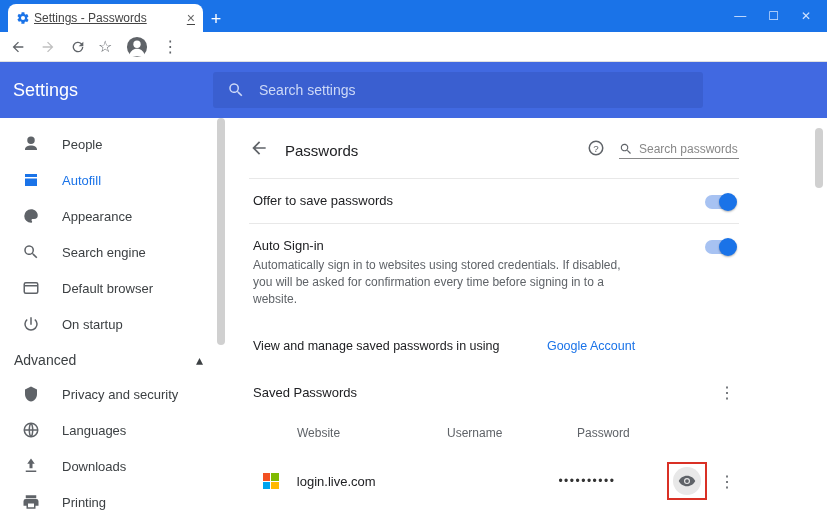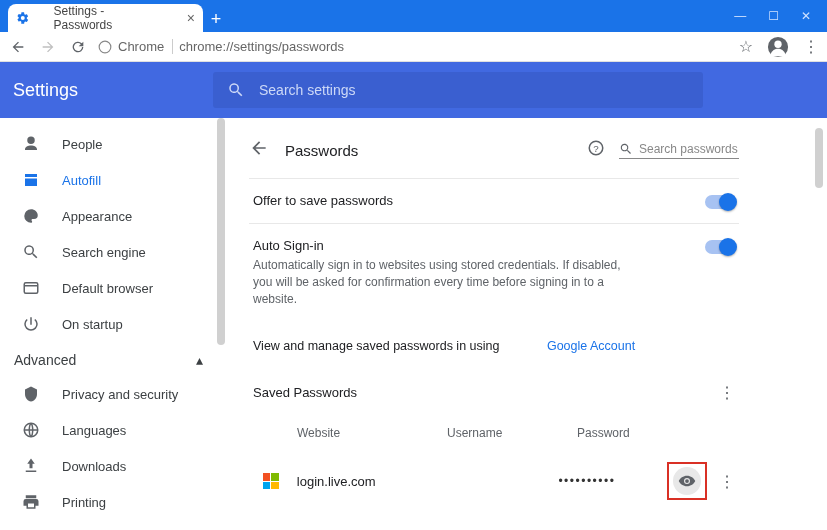--- a/index.html
+++ b/index.html
@@ -1,19 +1,19 @@
 <!DOCTYPE html>
 <html><head>
 <meta charset="utf-8">
 <style>
   * { margin: 0; padding: 0; box-sizing: border-box; font-family: 'Segoe UI', Arial, sans-serif; }
   body { width: 827px; height: 530px; overflow: hidden; background: #fff; }
 
   .titlebar { height: 32px; background: #1a73e8; display: flex; align-items: flex-end; }
-  .tab { background: #fff; height: 28px; width: 195px; margin-left: 8px; border-radius: 8px 8px 0 0; display: flex; align-items: center; padding: 0 8px; gap: 24px; font-size: 12px; color: #444; }
+  .tab { background: #fff; height: 28px; width: 195px; margin-left: 8px; border-radius: 8px 8px 0 0; display: flex; align-items: center; padding: 0 8px; gap: 4px; font-size: 12px; color: #444; text-decoration: underline; }
   .tab-close { margin-left: auto; font-size: 14px; color: #666; cursor: pointer; }
   .newtab { width: 26px; height: 26px; display: flex; align-items: center; justify-content: center; color: #fff; font-size: 18px; }
   .win-controls { margin-left: auto; display: flex; gap: 22px; padding-right: 16px; align-items: center; height: 32px; }
   .win-controls span { color: #cfe2ff; font-size: 12px; }
 
   .addrbar { height: 30px; display: flex; align-items: center; padding: 0 8px; gap: 10px; border-bottom: 1px solid #e0e0e0; }
   .nav-icon { width: 20px; height: 20px; display: flex; align-items: center; justify-content: center; color: #5f6368; }
   .nav-icon.dis { color: #c0c0c0; }
   .omnibox { flex: 1; display: flex; align-items: center; gap: 6px; font-size: 13px; color: #666; }
   .omni-chip { color: #666; border-right: 1px solid #ccc; padding-right: 8px; }
@@ -99,27 +99,20 @@
   <div class="nav-icon dis">
       <svg width="16" height="16" viewBox="0 0 24 24">
         <path fill="#c0c0c0" d="M4 13h12.17l-5.59 5.59L12 20l8-8-8-8-1.41 1.41L16.17 11H4z"></path>
       </svg>
     </div>
   <div class="nav-icon">
       <svg width="16" height="16" viewBox="0 0 24 24">
         <path fill="#5f6368" d="M17.65 6.35A8 8 0 1 0 20 12h-2a6 6 0 1 1-1.76-4.24L13 11h7V4l-2.35 2.35z"></path>
       </svg>
     </div>
-  <div class="omnibox">
-    <svg width="14" height="14" viewBox="0 0 24 24">
-        <circle cx="12" cy="12" r="10" fill="none" stroke="#888" stroke-width="2"></circle>
-      </svg>
-    <span class="omni-chip">Chrome</span>
-    <span>chrome://settings/passwords</span>
-  </div>
   <div class="addr-right">
     <span>☆</span>
     <svg width="22" height="22" viewBox="0 0 24 24">
         <circle cx="12" cy="12" r="11" fill="#5f6368"></circle>
         <circle cx="12" cy="9" r="4" fill="#fff"></circle>
         <path fill="#fff" d="M4 20c1-4 5-6 8-6s7 2 8 6v2H4z"></path>
       </svg>
     <span>⋮</span>
   </div>
 </div>

